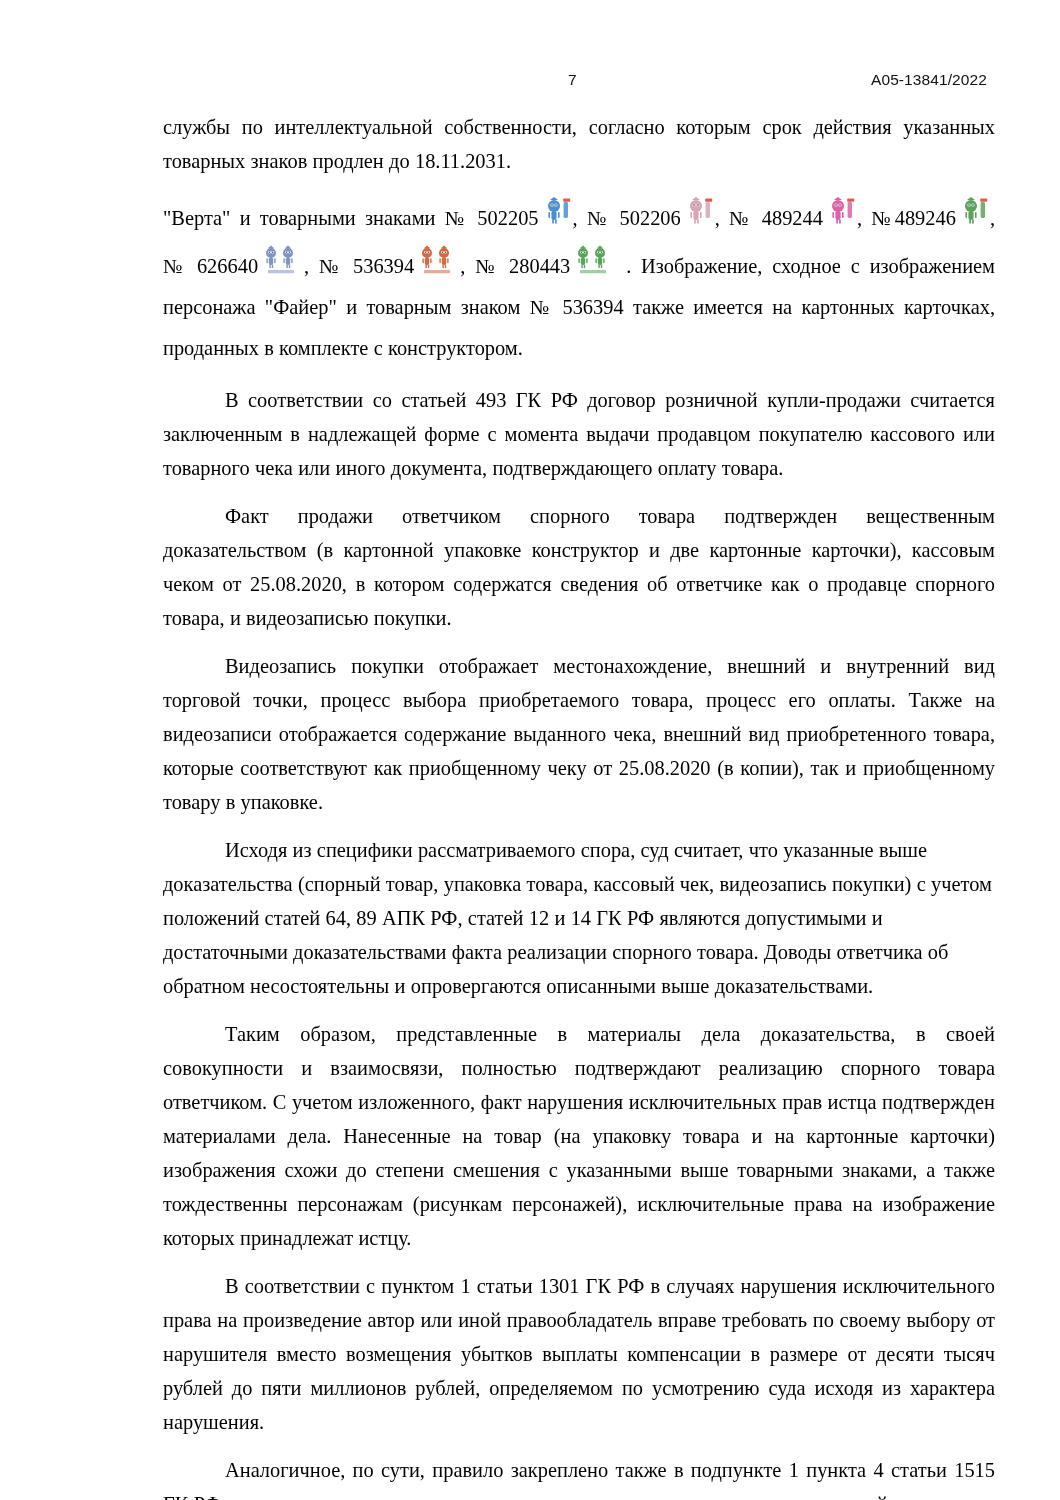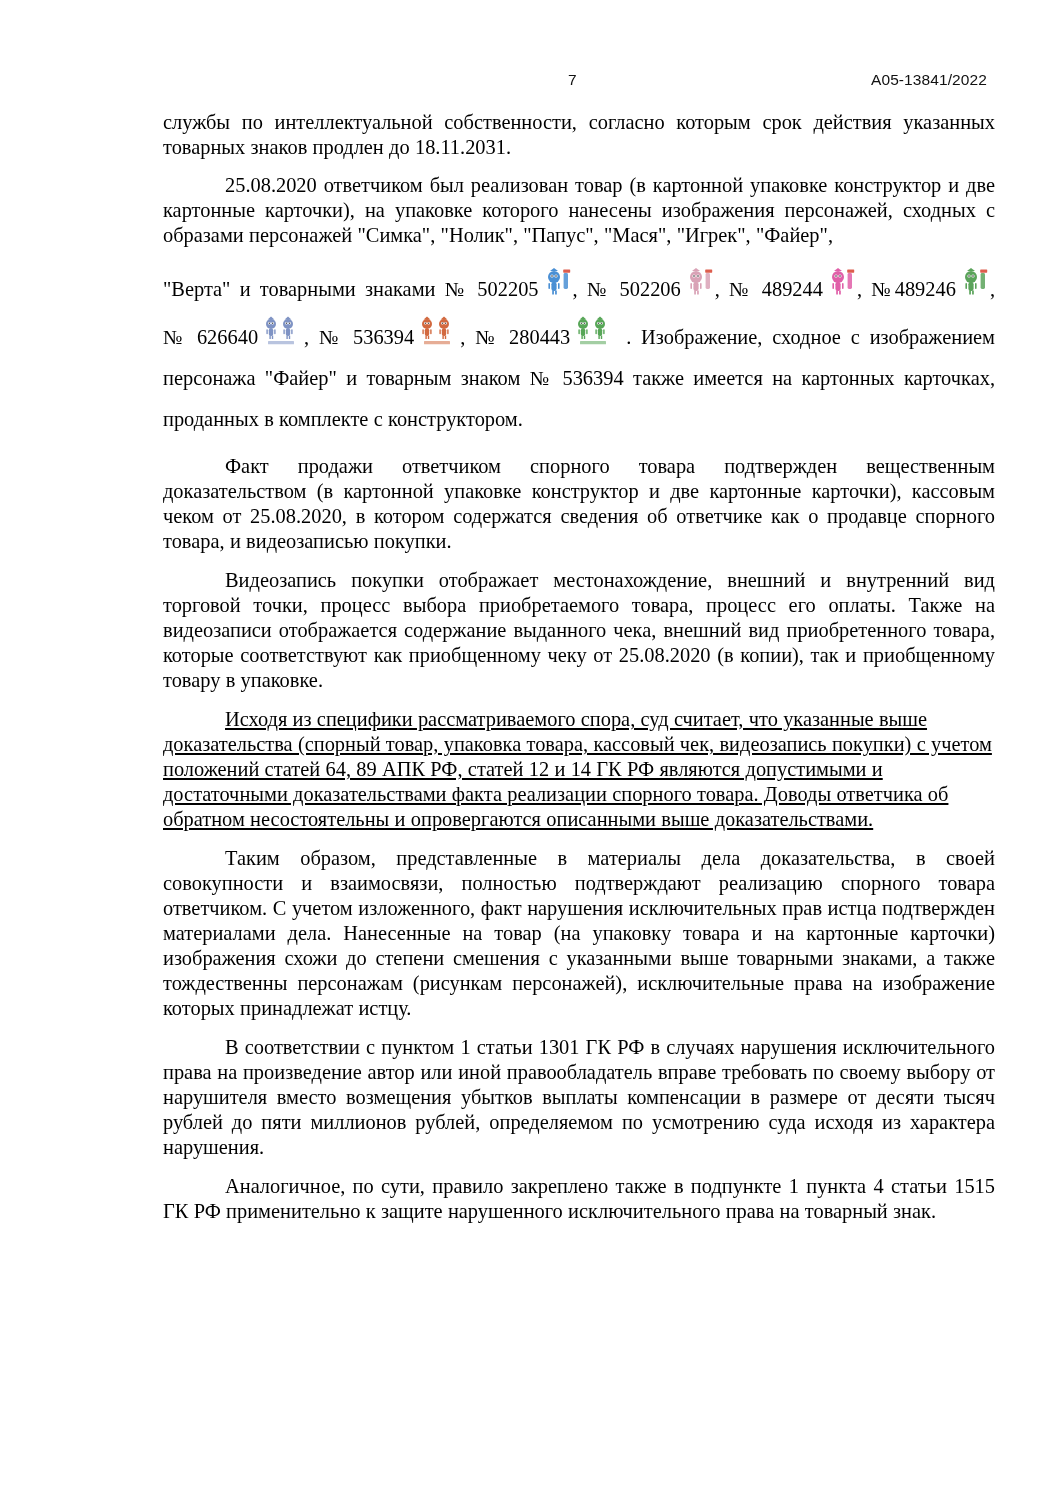--- a/index.html
+++ b/index.html
@@ -54,29 +54,29 @@
   .body-block {
     position: absolute;
     left: 163px;
     top: 110px;
     width: 832px;
   }
 
   p.para {
     margin: 0 0 14px 0;
     font-size: 20.4px;
-    line-height: 25px;
+    line-height: 34px;
     text-align: justify;
     text-justify: inter-word;
     text-indent: 62px;
     word-spacing: 0.2px;
     hyphens: none;
   }
   p.para.no-indent { text-indent: 0; }
-  p.para.left-align { text-align: left; text-decoration: underline; }
+  p.para.left-align { text-align: left; }
   p.para:last-child { margin-bottom: 0; }
 
   
   p.p-continuation { margin-bottom: 13px; }
   p.p-marks { margin-bottom: 14px; line-height: 41px; }
 
   
   .tm {
     white-space: nowrap;
     margin-top: 39px;
@@ -112,21 +112,20 @@
 
   <div class="doc-header">
     <span class="page-number">7</span>
     <span class="case-number">A05-13841/2022</span>
   </div>
 
   <div class="body-block">
 
     <p class="para no-indent p-continuation">службы по интеллектуальной собственности, согласно которым срок действия указанных товарных знаков продлен до 18.11.2031.</p>
 
-    <p class="para">25.08.2020 ответчиком был реализован товар (в картонной упаковке конструктор и две картонные карточки), на упаковке которого нанесены изображения персонажей, сходных с образами персонажей "Симка", "Нолик", "Папус", "Мася", "Игрек", "Файер",</p>
 
     <p class="para no-indent p-marks">
       <span>"Верта"  и товарными знаками </span><span id="marks-host"><span class="tm"><span class="tm-num">№ 502205</span><span class="mark-fig">
   <svg viewBox="0 0 28 34" xmlns="http://www.w3.org/2000/svg" aria-hidden="true">
     <g>
       <ellipse cx="10" cy="9" rx="6" ry="6" fill="#4a8fd4"></ellipse>
       <circle cx="8" cy="8" r="1.6" fill="#ffffff"></circle>
       <circle cx="12" cy="8" r="1.6" fill="#ffffff"></circle>
       <circle cx="8" cy="8" r="0.8" fill="#222"></circle>
       <circle cx="12" cy="8" r="0.8" fill="#222"></circle>
@@ -268,20 +267,21 @@
       <rect x="23.4" y="19.6" width="1.4" height="3.4" fill="#57a657"></rect>
       <rect x="25.8" y="19.6" width="1.4" height="3.4" fill="#57a657"></rect>
       <rect x="20.4" y="13.2" width="1.4" height="5" rx="0.7" fill="#57a657"></rect>
       <rect x="28.2" y="13.2" width="1.4" height="5" rx="0.7" fill="#57a657"></rect>
       <rect x="5" y="25" width="26" height="3.2" rx="0.5" fill="#57a657" opacity="0.55"></rect>
     </g>
   </svg></span></span></span><span> . Изображение, сходное с изображением персонажа "Файер" и товарным знаком № 536394 также имеется на картонных карточках, проданных в комплекте с конструктором.</span>
     </p>
 
 
+    <p class="para">В соответствии со статьей 493 ГК РФ договор розничной купли-продажи считается заключенным в надлежащей форме с момента выдачи продавцом покупателю кассового или товарного чека или иного документа, подтверждающего оплату товара.</p>
 
     <p class="para">Факт продажи ответчиком спорного товара подтвержден вещественным доказательством (в картонной упаковке конструктор и две картонные карточки), кассовым чеком от 25.08.2020, в котором содержатся сведения об ответчике как о продавце спорного товара, и видеозаписью покупки.</p>
 
     <p class="para">Видеозапись покупки отображает местонахождение, внешний и внутренний вид торговой точки, процесс выбора приобретаемого товара, процесс его оплаты. Также на видеозаписи отображается содержание выданного чека, внешний вид приобретенного товара, которые соответствуют как приобщенному чеку от 25.08.2020 (в копии), так и приобщенному товару в упаковке.</p>
 
     <p class="para left-align">Исходя из специфики рассматриваемого спора, суд считает, что указанные выше доказательства (спорный товар, упаковка товара, кассовый чек, видеозапись покупки) с учетом положений статей 64, 89 АПК РФ, статей 12 и 14 ГК РФ являются допустимыми и достаточными доказательствами факта реализации спорного товара. Доводы ответчика об обратном несостоятельны и опровергаются описанными выше доказательствами.</p>
 
     <p class="para">Таким образом, представленные в материалы дела доказательства, в своей совокупности и взаимосвязи, полностью подтверждают реализацию спорного товара ответчиком. С учетом изложенного, факт нарушения исключительных прав истца подтвержден материалами дела. Нанесенные на товар (на упаковку товара и на картонные карточки) изображения схожи до степени смешения с указанными выше товарными знаками, а также тождественны персонажам (рисункам персонажей), исключительные права на изображение которых принадлежат истцу.</p>
 
     <p class="para">В соответствии с пунктом 1 статьи 1301 ГК РФ в случаях нарушения исключительного права на произведение автор или иной правообладатель вправе требовать по своему выбору от нарушителя вместо возмещения убытков выплаты компенсации в размере от десяти тысяч рублей до пяти миллионов рублей, определяемом по усмотрению суда исходя из характера нарушения.</p>

